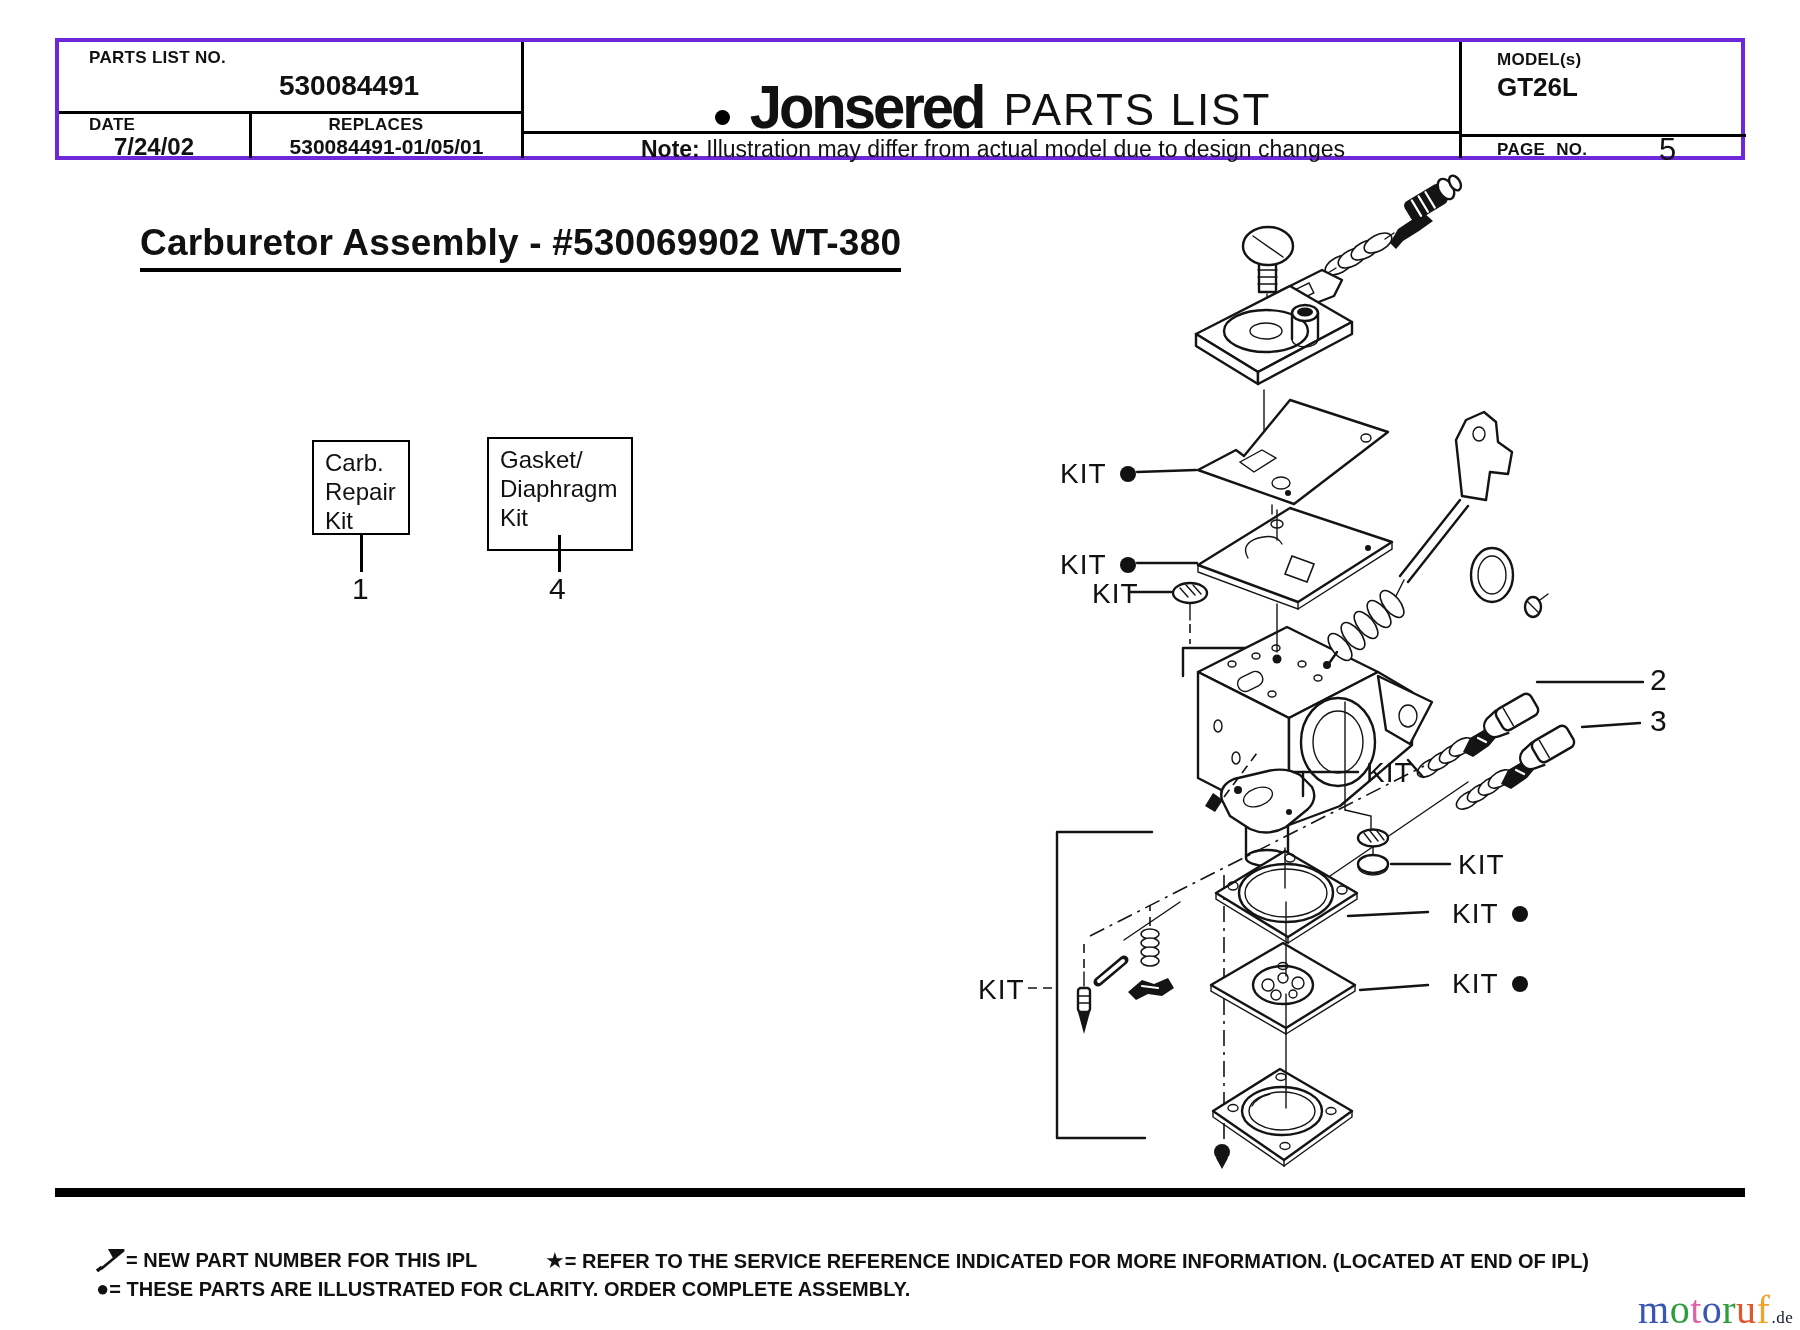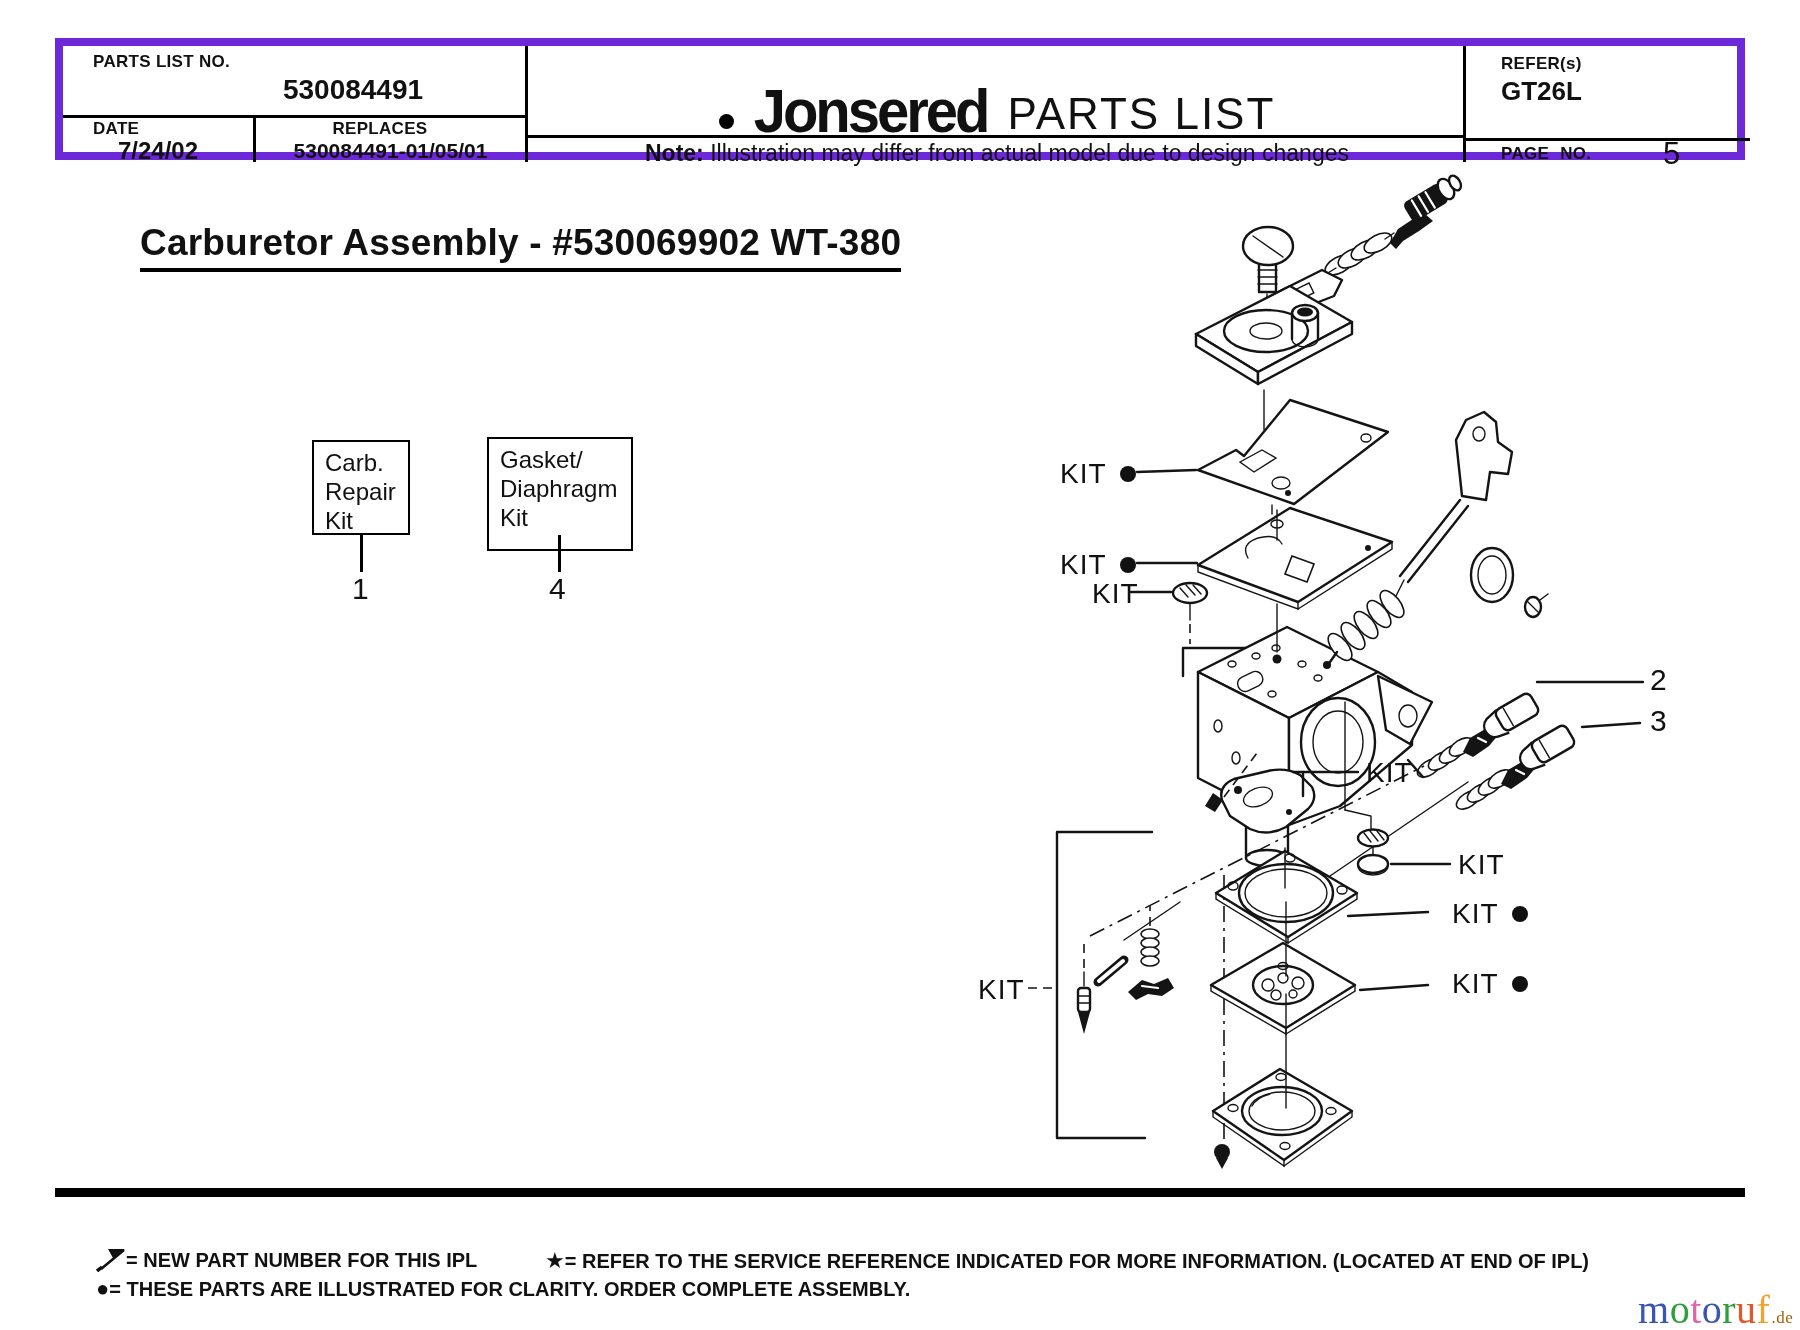--- a/index.html
+++ b/index.html
@@ -1,21 +1,21 @@
 <!DOCTYPE html>
 <html><head>
 <meta charset="utf-8">
 <style>
   html,body{margin:0;padding:0;background:#e8e8e8;}
   .page{position:relative;width:1800px;height:1330px;background:#ffffff;margin:0 auto;
         font-family:"Liberation Sans", sans-serif;color:#111;overflow:hidden;}
   .abs{position:absolute;}
 
   
-  .hdr{left:55px;top:38px;width:1690px;height:122px;border:8px solid #6d28d9;box-sizing:border-box;}
+  .hdr{left:55px;top:38px;width:1690px;height:122px;border:4px solid #6d28d9;box-sizing:border-box;}
   .hline,.vline{position:absolute;background:#000;}
   .lbl{font-size:17px;font-weight:bold;letter-spacing:.3px;}
   .val{font-weight:bold;}
   .c{text-align:center;}
 
   .brandrow{left:465px;top:16px;width:938px;height:76px;display:flex;align-items:flex-end;
             justify-content:center;gap:20px;}
   .branddot{width:15px;height:15px;border-radius:50%;background:#000;margin-bottom:9px;}
   .brand{font-size:58px;font-weight:900;letter-spacing:-3px;line-height:.95;
          font-family:"Liberation Sans",sans-serif;transform:scaleY(1.05);}
@@ -37,21 +37,21 @@
   .blt{width:16px;height:16px;background:#111;border-radius:50%;flex:0 0 auto;}
 
   
   .rule{left:55px;top:1188px;width:1690px;height:9px;background:#000;}
   .leg{font-size:20px;font-weight:bold;display:flex;align-items:center;white-space:nowrap;}
   .leg .sym{font-size:22px;font-weight:normal;}
 
   
   .wm{left:1638px;top:1286px;font-family:"Liberation Serif",serif;font-size:40px;
       letter-spacing:.5px;display:flex;align-items:baseline;}
-  .wm .de{font-size:17px;color:#a16207;margin-left:1px;}
+  .wm .de{font-size:17px;color:#0f172a;margin-left:1px;}
 
   
   svg.art{position:absolute;left:0;top:0;}
   .ln{stroke:#141414;stroke-width:2.4;fill:none;stroke-linecap:round;stroke-linejoin:round;}
   .th{stroke:#141414;stroke-width:1.4;fill:none;stroke-linecap:round;}
   .fw{stroke:#141414;stroke-width:2.4;fill:#fff;stroke-linejoin:round;}
   .fwt{stroke:#141414;stroke-width:1.6;fill:#fff;}
   .fb{fill:#141414;stroke:none;}
   .wl{stroke:#fff;stroke-width:2.2;fill:none;stroke-linecap:round;}
   .dash{stroke:#141414;stroke-width:1.6;fill:none;stroke-dasharray:9 6;}
@@ -82,21 +82,21 @@
     <div class="abs brandrow">
       <span class="branddot"></span>
       <span class="brand">Jonsered</span>
       <span class="doctype">PARTS LIST</span>
     </div>
     <div class="abs noterow">
       <b>Note:</b>
       <span>Illustration may differ from actual model due to design changes</span>
     </div>
 
-    <div class="abs lbl" style="left:1438px;top:8px">REFER(s)</div>
+    <div class="abs lbl" style="left:1438px;top:8px">MODEL(s)</div>
     <div class="abs val" style="left:1438px;top:30px;font-size:26px">GT26L</div>
     <div class="abs lbl" style="left:1438px;top:98px;word-spacing:6px">PAGE  NO.</div>
     <div class="abs" style="left:1600px;top:90px;font-size:31px">5</div>
   </div>
 
   <div class="abs title">Carburetor Assembly - #530069902  WT-380</div>
 
   <div class="abs kitbox" style="left:312px;top:440px;width:98px;height:95px">Carb.
 Repair
 Kit</div>

